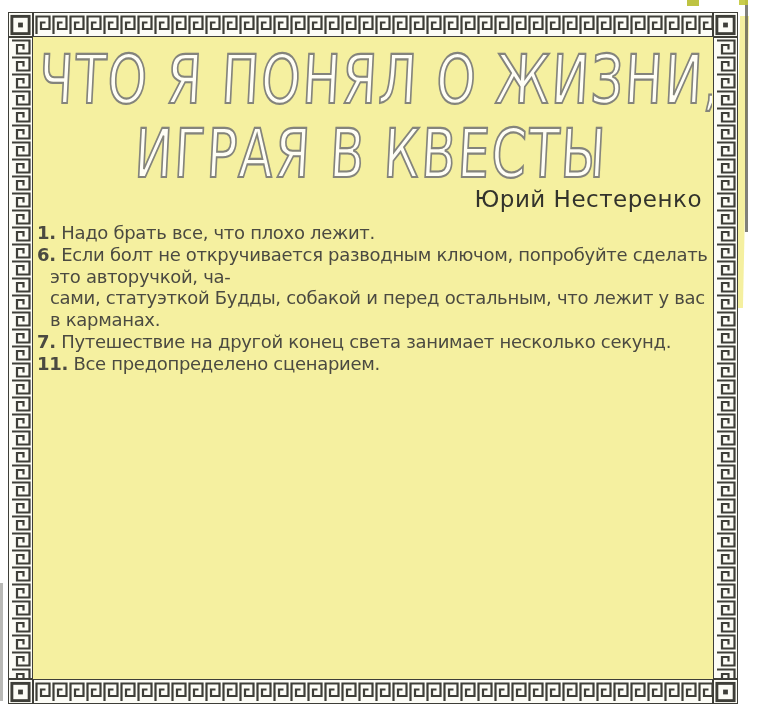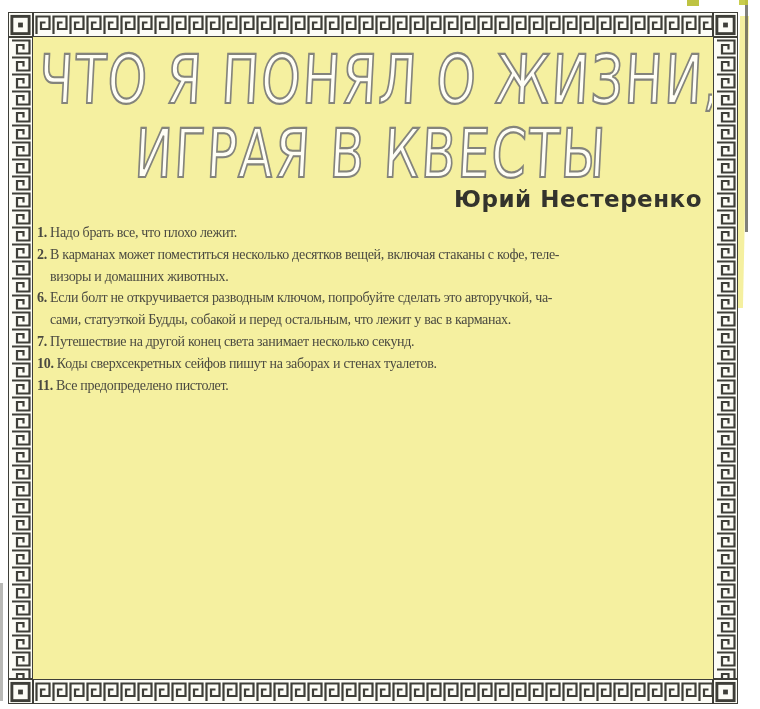--- a/index.html
+++ b/index.html
@@ -51,29 +51,29 @@
     font-size:50px; font-weight:400; letter-spacing:2px;
     color: var(--title-fill,#fffef6);
     -webkit-text-stroke: 1.6px var(--title-outline,#84847c);
     text-shadow: 0 0 1px var(--title-outline,#84847c);
   }
   .title-l1 { left:8px; top:4px; transform: scaleY(1.35) skewX(-4deg); transform-origin:left top; }
   .title-l2 { left:50%; top:78px; transform: translateX(-50%) scaleY(1.35) skewX(-4deg); transform-origin:center top; }
 
   .author {
     position:absolute; top:149px; right:10px;
-    font-size:23px; font-weight:bold; letter-spacing:.5px;
+    font-size:23px; font-weight:normal; letter-spacing:.5px;
     color: var(--author-color,#33332c);
   }
 
   .quest-list { position:absolute; left:4px; top:185px; right:4px; }
   .item {
     padding-left:13px; text-indent:-13px;
     white-space:pre-line;
-    font-size:14px; line-height:21.8px; letter-spacing:-0.3px;font-family:Liberation Serif, serif;
+    font-size:18px; line-height:21.8px; letter-spacing:-0.3px;
   }
   .item .num { font-weight:bold; }
 </style>
 </head>
 <body>
 
 <div class="doc">
 
   <div class="panel-bg"></div>
   <div class="art-bleed-right"></div>
@@ -587,23 +587,20 @@
         </svg>
     </div>
   </div>
 
   <div class="content">
     <div class="title-line title-l1">ЧТО Я ПОНЯЛ О ЖИЗНИ,</div>
     <div class="title-line title-l2">ИГРАЯ В КВЕСТЫ</div>
     <div class="author">Юрий Нестеренко</div>
     <div class="quest-list">
         <div class="item"><span class="num">1.</span><span class="body"> Надо брать все, что плохо лежит.</span></div>
-        <div class="item"><span class="num">2.</span><span class="body"> В карманах может поместиться несколько десятков вещей, включая стаканы с кофе, теле-
-визоры и домашних животных.</span></div>
         <div class="item"><span class="num">6.</span><span class="body"> Если болт не откручивается разводным ключом, попробуйте сделать это авторучкой, ча-
 сами, статуэткой Будды, собакой и перед остальным, что лежит у вас в карманах.</span></div>
         <div class="item"><span class="num">7.</span><span class="body"> Путешествие на другой конец света занимает несколько секунд.</span></div>
-        <div class="item"><span class="num">10.</span><span class="body"> Коды сверхсекретных сейфов пишут на заборах и стенах туалетов.</span></div>
-        <div class="item"><span class="num">11.</span><span class="body"> Все предопределено пистолет.</span></div>
+        <div class="item"><span class="num">11.</span><span class="body"> Все предопределено сценарием.</span></div>
       </div>
   </div>
 
 </div>
 
 </body></html>

